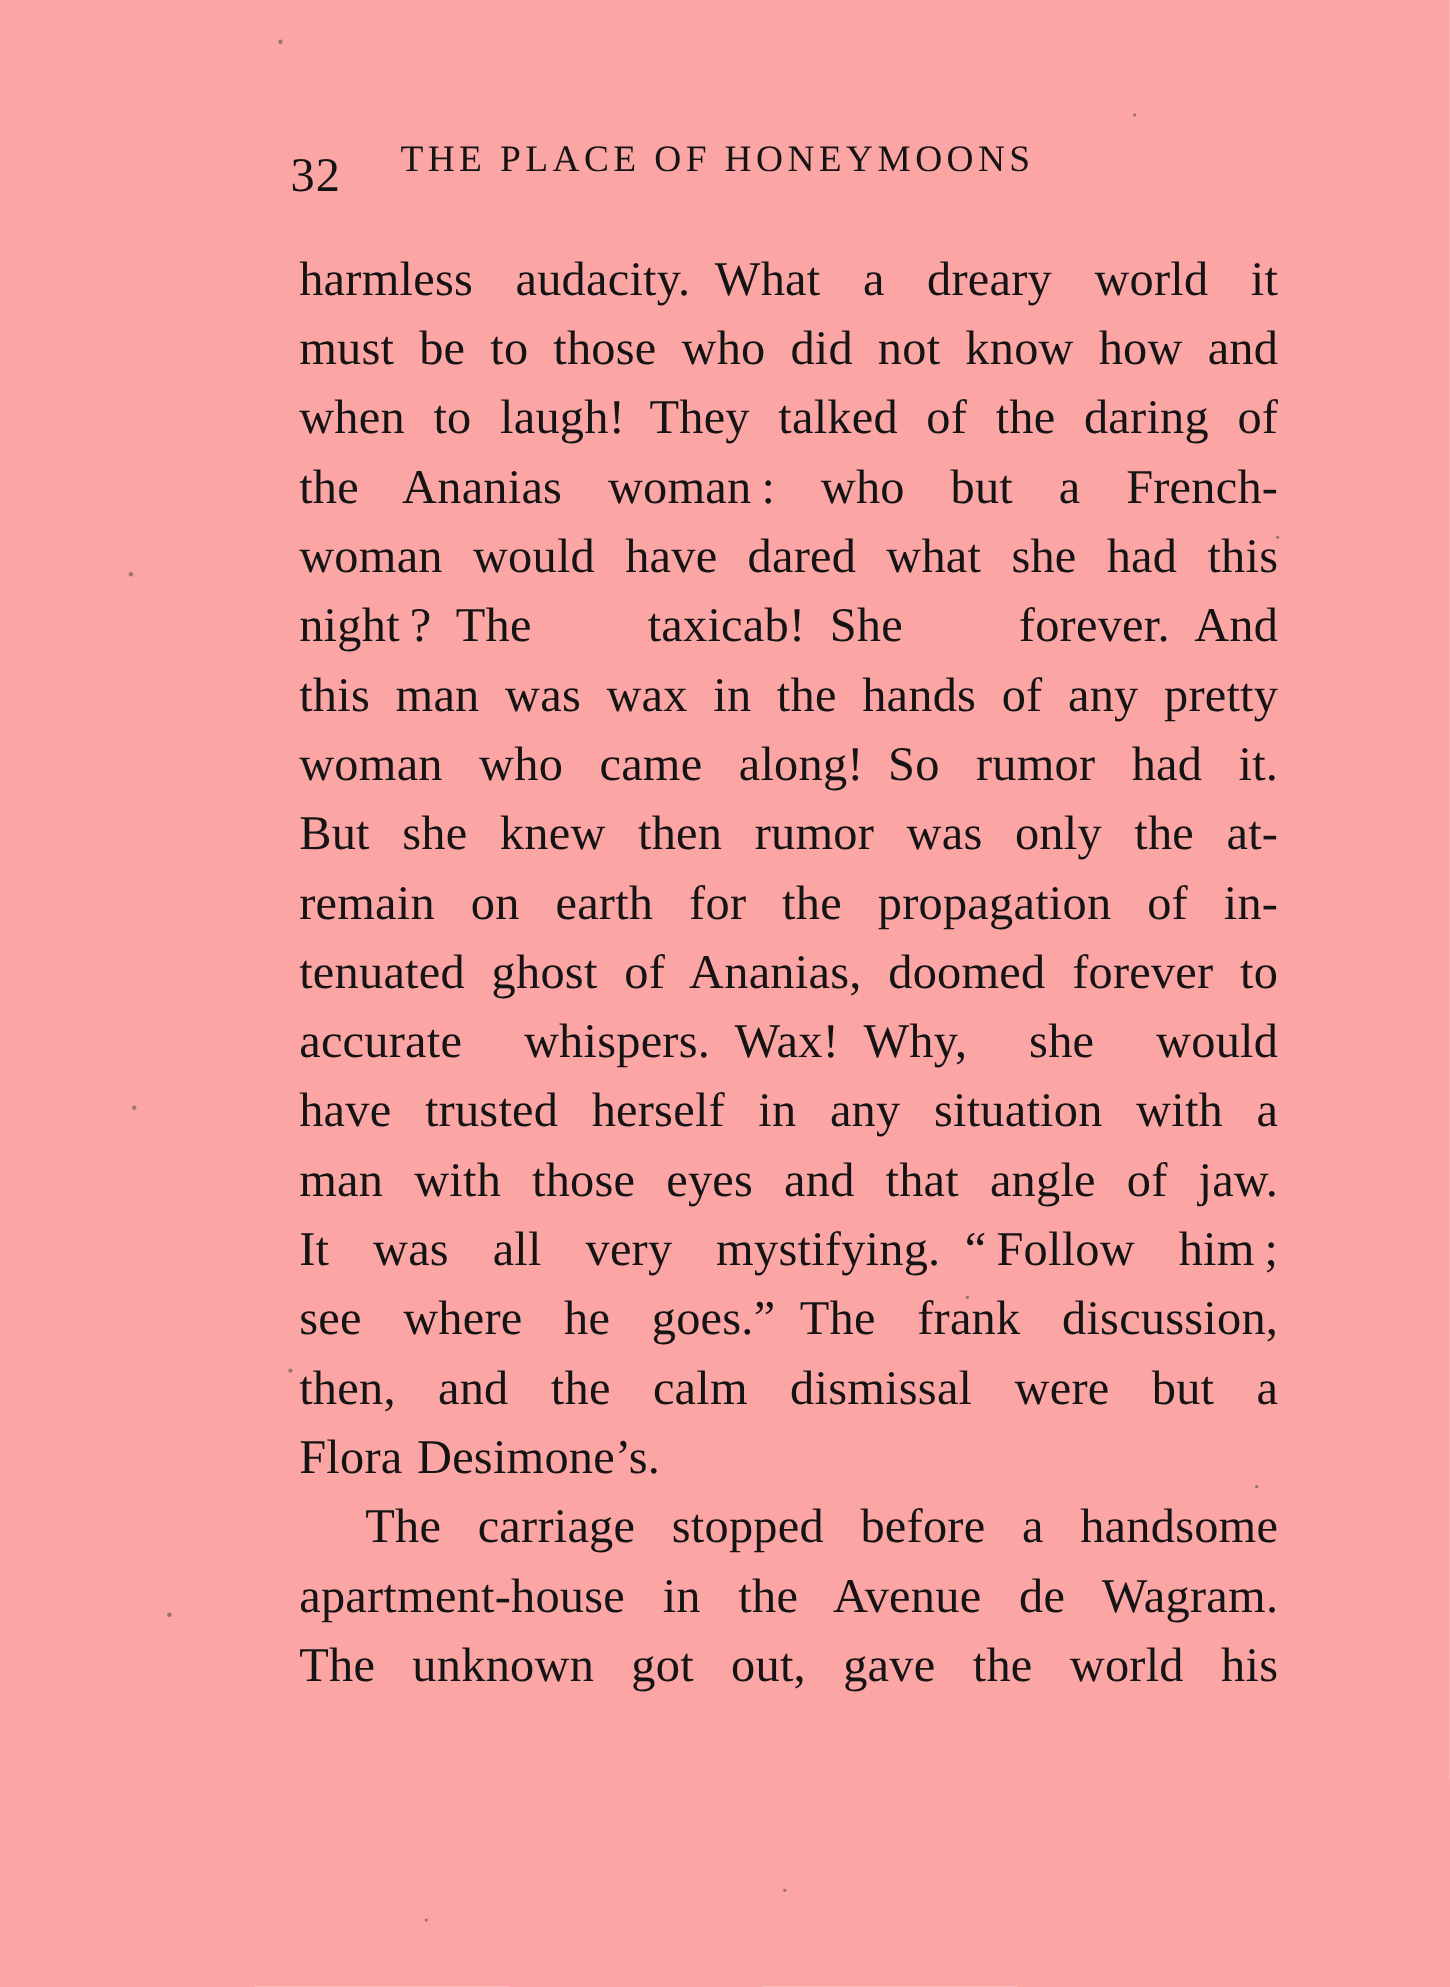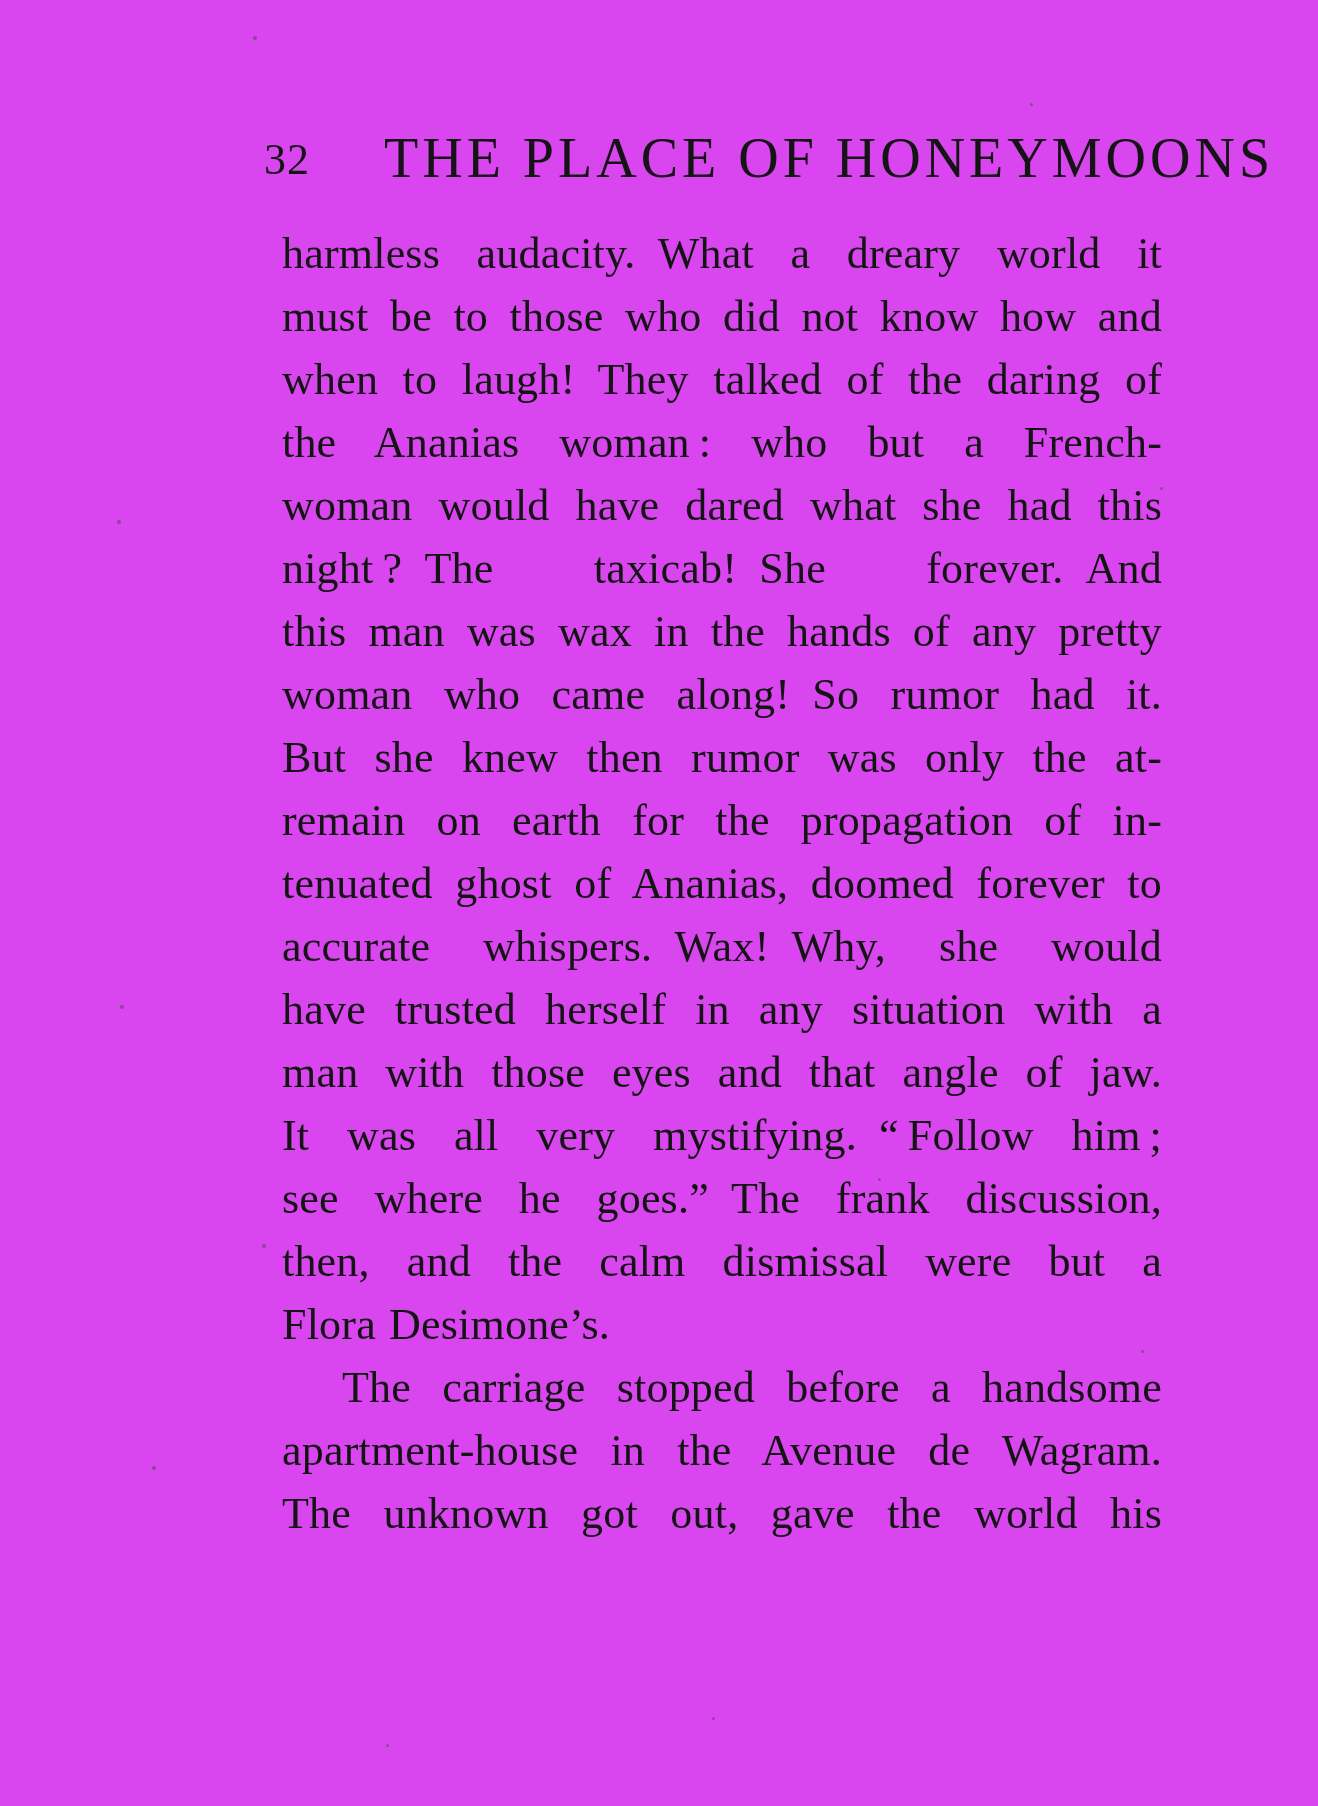--- a/index.html
+++ b/index.html
@@ -1,59 +1,58 @@
 <!DOCTYPE html>
 <html><head>
 <meta charset="utf-8">
 <style>
   html,body{margin:0;padding:0;}
   .page{
     position:relative;
     width:1318px;
     height:1806px;
-    background:#d946ef;
+    background:#fca5a5;
     overflow:hidden;
     font-family:"Liberation Serif","DejaVu Serif",serif;
     color:#141414;
   }
   .page-header{
     position:absolute;
     left:272px;
     top:126px;
     width:890px;
     height:60px;
   }
   .page-number{
     position:absolute;
     left:-8px;
     top:8px;
     font-size:44px;
     letter-spacing:1px;
   }
   .running-title{
     position:absolute;
-    left:112px;
+    left:92px;
     top:0;
-    font-size:56px;
+    font-size:34px;
     letter-spacing:4px;
     white-space:nowrap;
   }
   .body-text{
     position:absolute;
     left:272px;
     top:222px;
     width:890px;
     font-size:44px;
     line-height:63px;
     word-spacing:2px;
     letter-spacing:0.2px;
   }
   .line{
     white-space:pre-wrap;
-    margin-left:10px;
   }
   .line.j{
     text-align:justify;
     text-align-last:justify;
   }
   .line.indent{
     padding-left:60px;
   }
   .speck{
     position:absolute;

